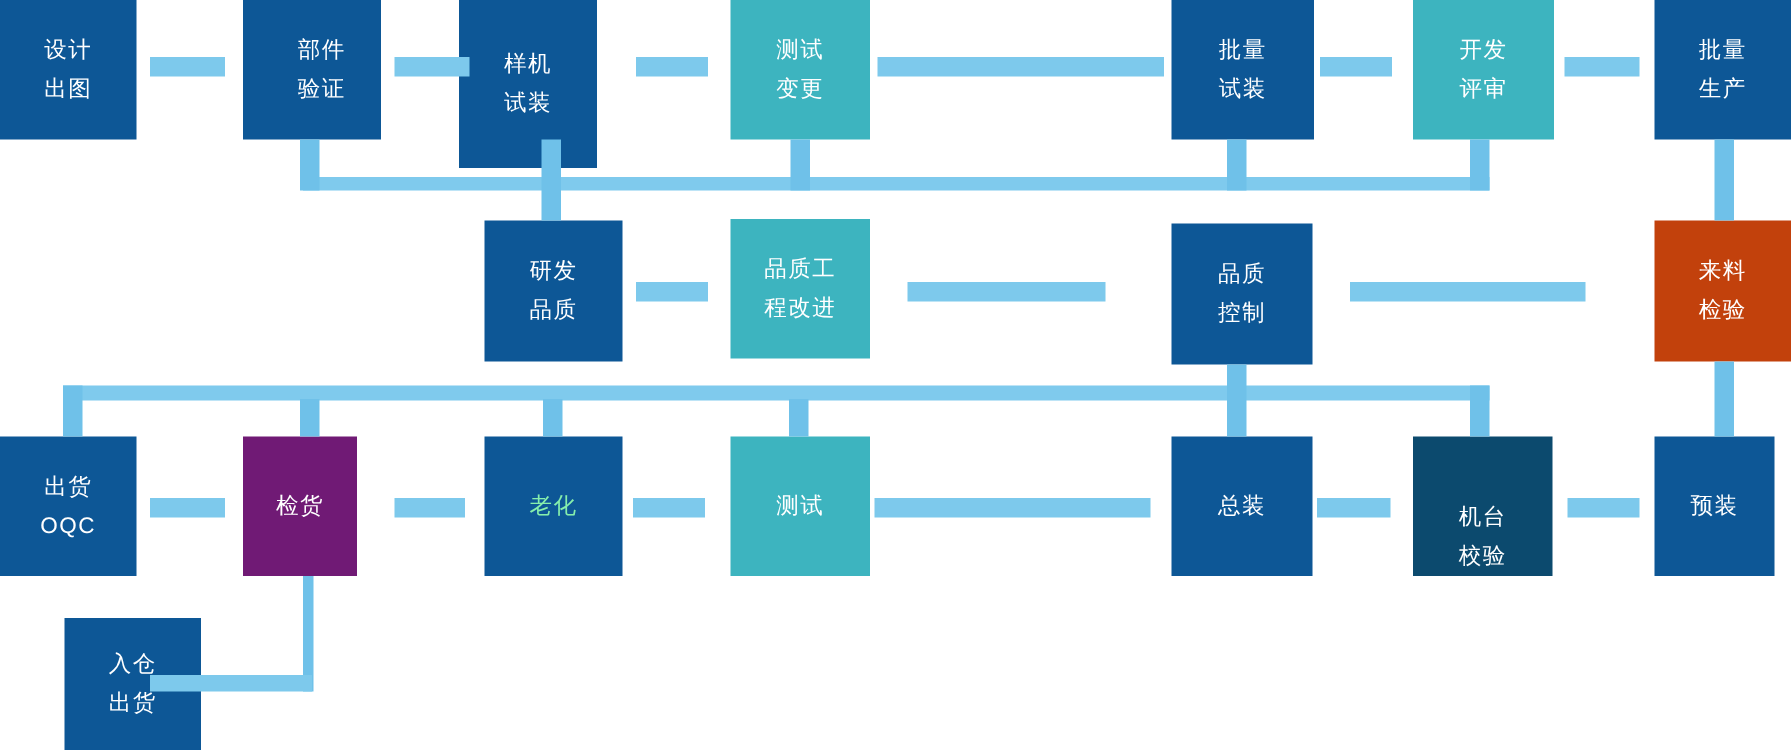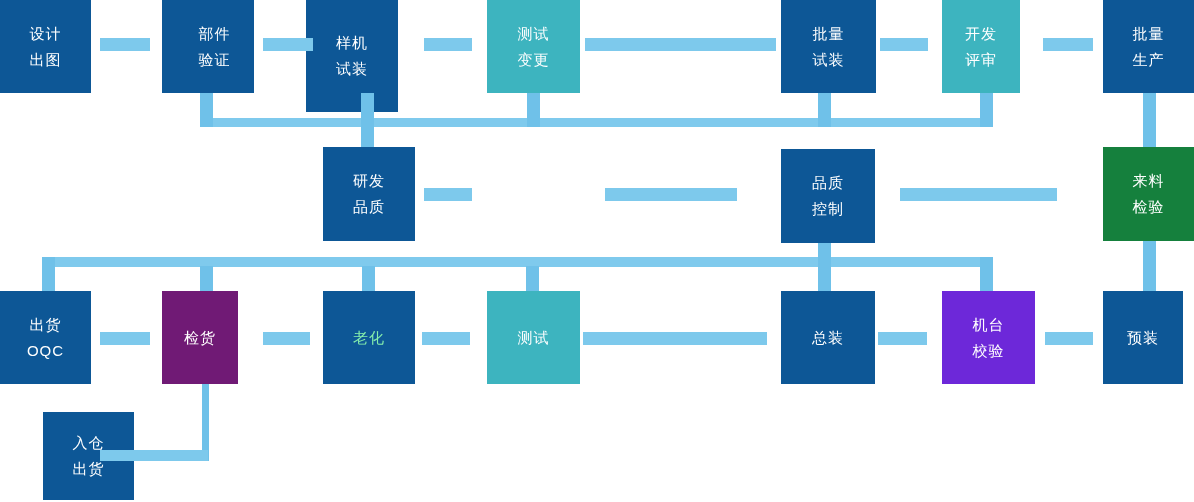--- a/index.html
+++ b/index.html
@@ -53,57 +53,61 @@
       <div class="label-line">试装</div>
     </div>
     <div class="node teal" style="left: 487px; top: 0px; width: 93px; height: 93px; background: rgb(61, 180, 191); color: rgb(255, 255, 255);">
       <div class="label-line">测试</div>
       <div class="label-line">变更</div>
     </div>
     <div class="node dark" style="left: 781px; top: 0px; width: 95px; height: 93px; background: rgb(13, 87, 150); color: rgb(255, 255, 255);">
       <div class="label-line">批量</div>
       <div class="label-line">试装</div>
     </div>
-    <div class="node teal" style="left: 942px; top: 0px; width: 78px; height: 93px; background: rgb(61, 180, 191); color: rgb(255, 255, 255);">
+    <div class="node teal" style="left: 942px; top: 0px; width: 94px; height: 93px; background: rgb(61, 180, 191); color: rgb(255, 255, 255);">
       <div class="label-line">开发</div>
       <div class="label-line">评审</div>
     </div>
     <div class="node dark" style="left: 1103px; top: 0px; width: 91px; height: 93px; background: rgb(13, 87, 150); color: rgb(255, 255, 255);">
       <div class="label-line">批量</div>
       <div class="label-line">生产</div>
     </div>
     <div class="node dark" style="left: 323px; top: 147px; width: 92px; height: 94px; background: rgb(13, 87, 150); color: rgb(255, 255, 255);">
       <div class="label-line">研发</div>
       <div class="label-line">品质</div>
     </div>
+    <div class="node teal" style="left: 487px; top: 146px; width: 93px; height: 93px; background: rgb(61, 180, 191); color: rgb(255, 255, 255);">
+      <div class="label-line">品质工</div>
+      <div class="label-line">程改进</div>
+    </div>
     <div class="node dark" style="left: 781px; top: 149px; width: 94px; height: 94px; background: rgb(13, 87, 150); color: rgb(255, 255, 255);">
       <div class="label-line">品质</div>
       <div class="label-line">控制</div>
     </div>
-    <div class="node dark" style="left: 1103px; top: 147px; width: 91px; height: 94px; background: #15803d; color: rgb(255, 255, 255);">
+    <div class="node dark" style="left: 1103px; top: 147px; width: 91px; height: 94px; background: #c2410c; color: rgb(255, 255, 255);">
       <div class="label-line">来料</div>
       <div class="label-line">检验</div>
     </div>
     <div class="node dark" style="left: 0px; top: 291px; width: 91px; height: 93px; background: rgb(13, 87, 150); color: rgb(255, 255, 255);">
       <div class="label-line">出货</div>
       <div class="label-line">OQC</div>
     </div>
     <div class="node teal" style="left: 162px; top: 291px; width: 76px; height: 93px; background: #701a75; color: rgb(255, 255, 255);">
       <div class="label-line">检货</div>
     </div>
     <div class="node dark" style="left: 323px; top: 291px; width: 92px; height: 93px; background: rgb(13, 87, 150); color: #86efac;">
       <div class="label-line">老化</div>
     </div>
     <div class="node teal" style="left: 487px; top: 291px; width: 93px; height: 93px; background: rgb(61, 180, 191); color: rgb(255, 255, 255);">
       <div class="label-line">测试</div>
     </div>
     <div class="node dark" style="left: 781px; top: 291px; width: 94px; height: 93px; background: rgb(13, 87, 150); color: rgb(255, 255, 255); text-align: center;">
       <div class="label-line">总装</div>
     </div>
-    <div class="node teal" style="left: 942px; top: 291px; width: 93px; height: 93px; background: #6d28d9; color: rgb(255, 255, 255);">
+    <div class="node teal" style="left: 942px; top: 291px; width: 93px; height: 93px; background: #0c4a6e; color: rgb(255, 255, 255); justify-content: flex-end;">
       <div class="label-line">机台</div>
       <div class="label-line">校验</div>
     </div>
     <div class="node dark" style="left: 1103px; top: 291px; width: 80px; height: 93px; background: rgb(13, 87, 150); color: rgb(255, 255, 255);">
       <div class="label-line">预装</div>
     </div>
     <div class="node dark" style="left: 0px; top: 412px; width: 91px; height: 88px; background: rgb(13, 87, 150); color: rgb(255, 255, 255); margin-left: 43px;">
       <div class="label-line">入仓</div>
       <div class="label-line">出货</div>
     </div>

